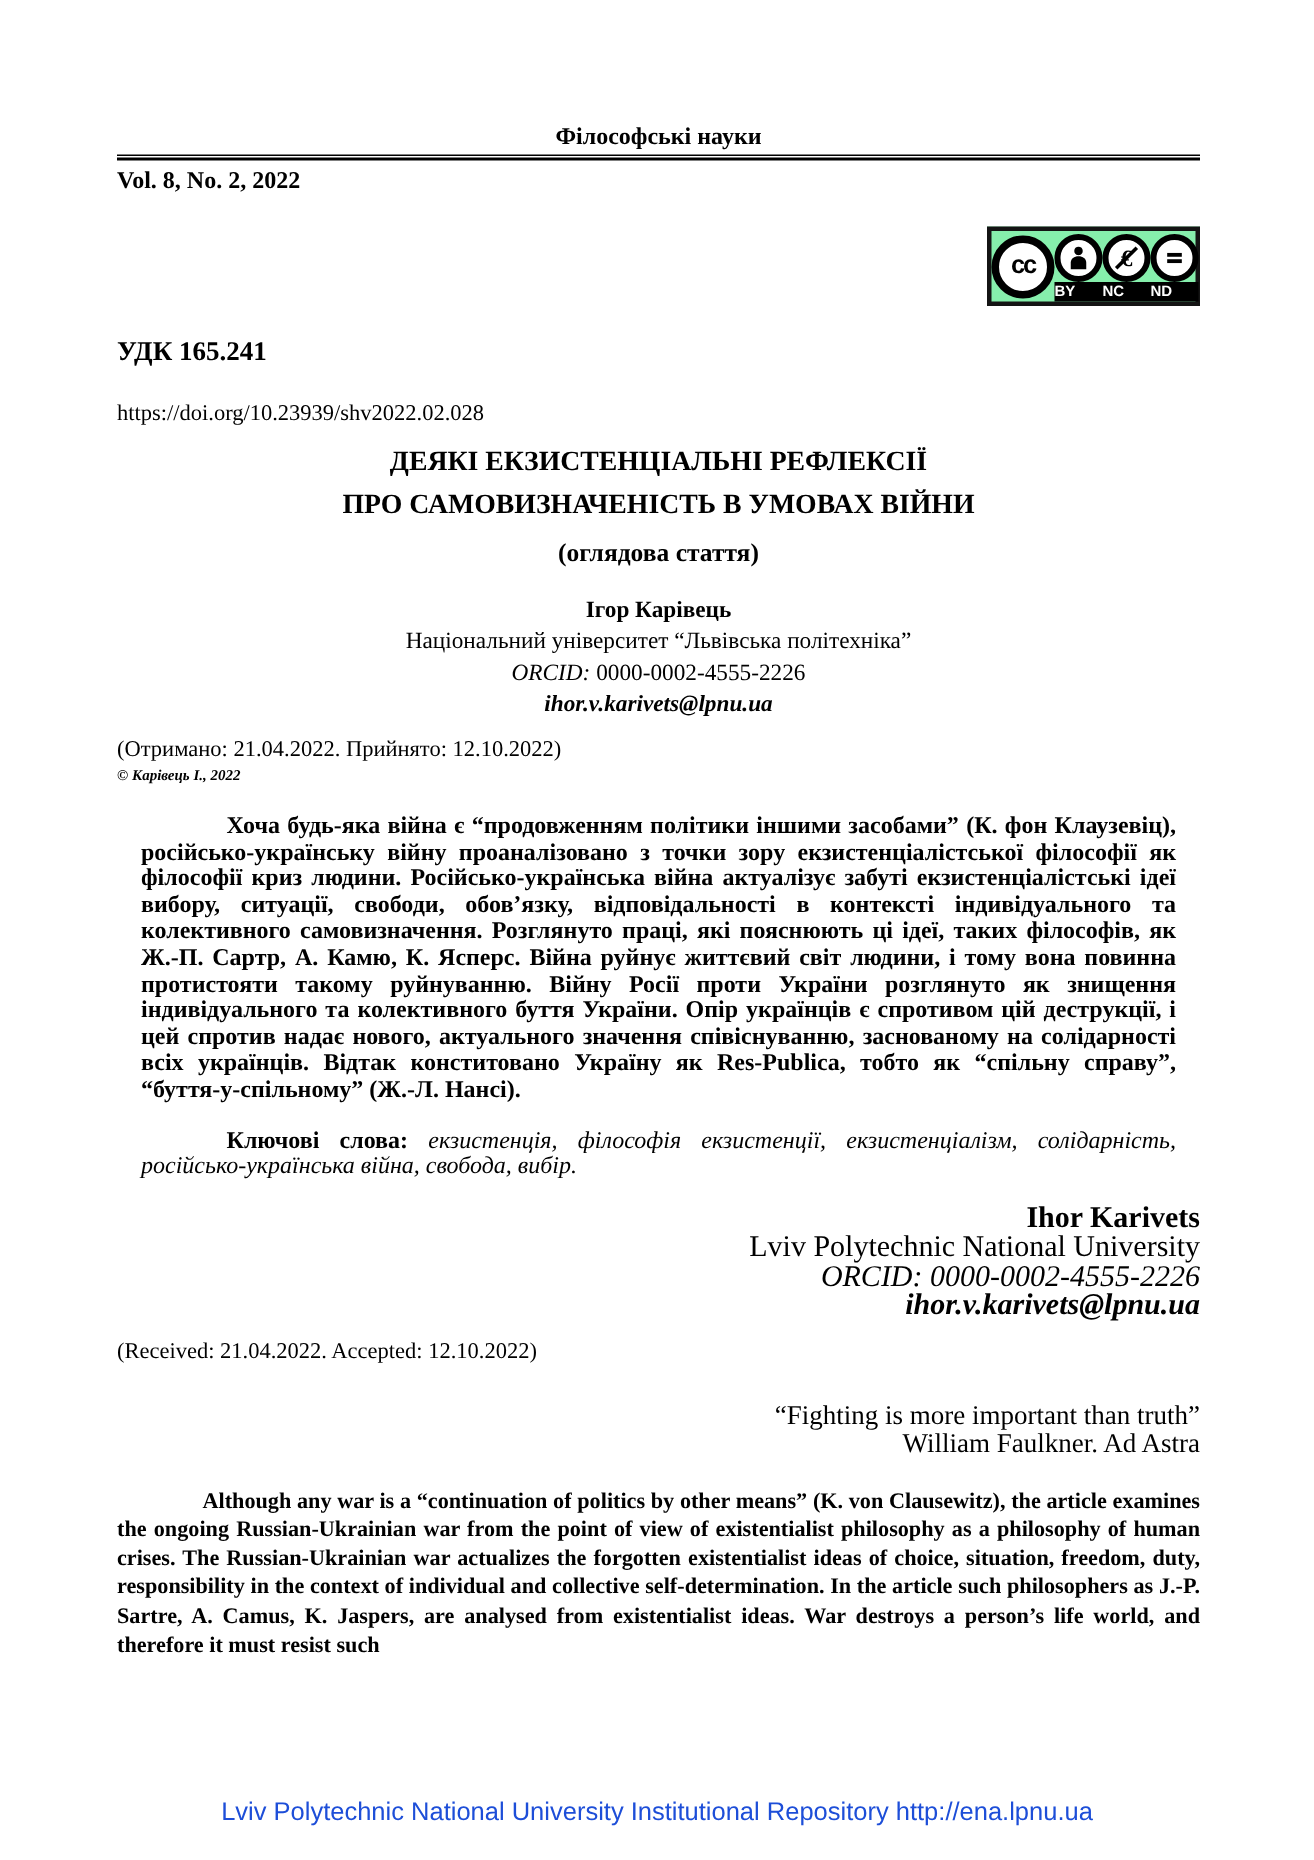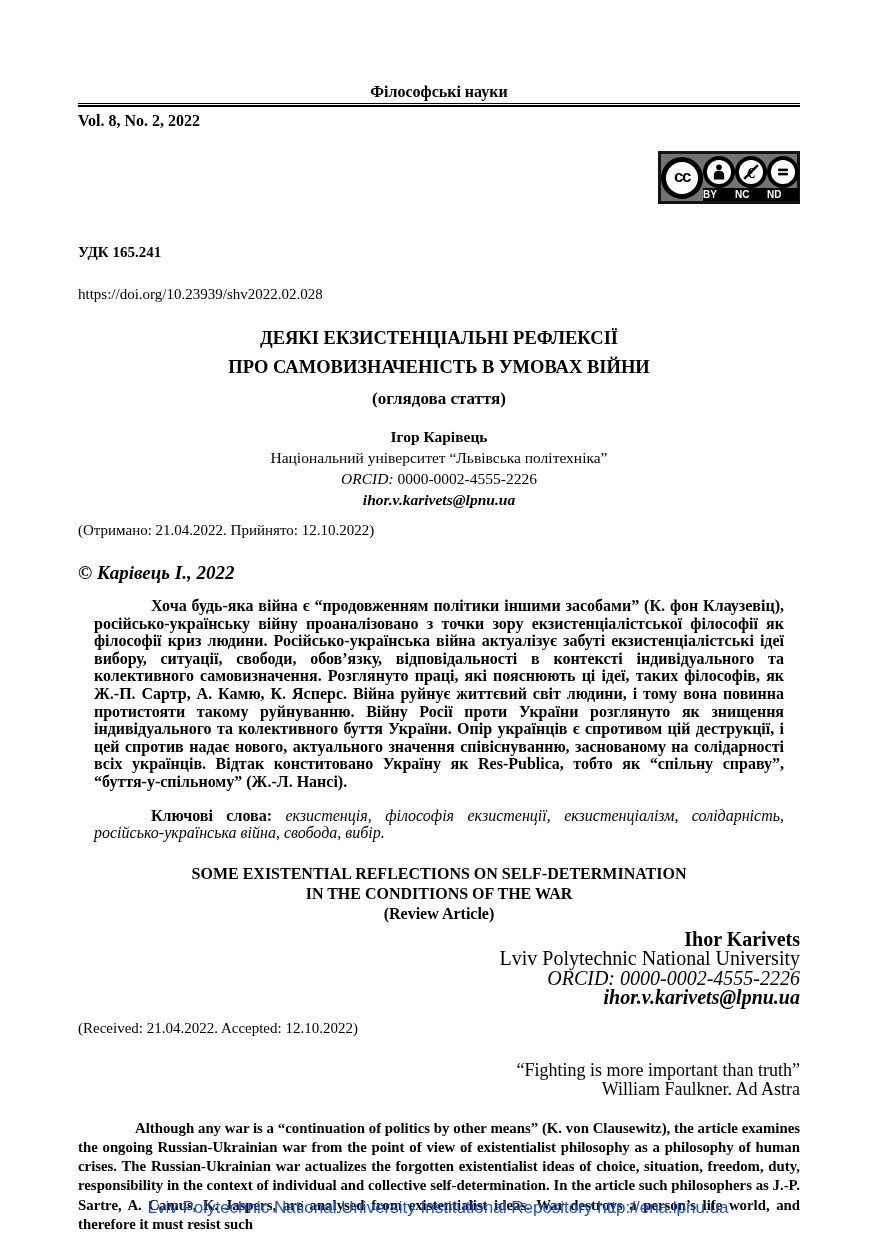--- a/index.html
+++ b/index.html
@@ -19,21 +19,21 @@
   }
   .header-rule{
     margin-top:3px;height:4px;box-sizing:border-box;
     border-top:1px solid #000;border-bottom:2px solid #000;
   }
   .vol-line{margin-top:5px;font-weight:bold;font-size:16px;line-height:17px;}
   
   .badge-row{margin-top:22px;display:flex;justify-content:flex-end;}
   .cc-badge{
     width:142px;height:53px;box-sizing:border-box;
-    background:#737373;border:3px solid #141414;
+    background:#86efac;border:3px solid #141414;
     display:flex;align-items:stretch;
   }
   .cc-left{width:50px;display:flex;align-items:center;justify-content:center;}
   .cc-circle{
     box-sizing:border-box;background:#fff;border-radius:50%;
     display:flex;align-items:center;justify-content:center;
     color:#000;
   }
   .cc-circle.big{width:42px;height:42px;border:5px solid #000;}
   .cc-circle.small{width:32px;height:32px;border:4px solid #000;}
@@ -45,32 +45,32 @@
   .cc-right{flex:1;display:flex;flex-direction:column;}
   .cc-icons{flex:1;display:flex;justify-content:space-around;align-items:center;padding-top:2px;}
   .cc-labels{
     height:15px;background:#000;display:flex;justify-content:space-around;align-items:center;
     color:#fff;font-family:"Liberation Sans","DejaVu Sans",sans-serif;
     font-size:10px;font-weight:bold;line-height:1;
   }
   .cc-labels span{width:32px;text-align:left;}
   .glyph-svg{display:block;}
   
-  .udc{margin-top:40px;font-weight:bold;font-size:15px;line-height:17px;}
+  .udc{margin-top:22px;font-weight:bold;font-size:18px;line-height:17px;}
   .doi{margin-top:26px;font-size:15px;line-height:15px;}
   .title-uk{
-    margin-top:22px;text-align:center;font-weight:bold;font-size:18.5px;line-height:29px;
+    margin-top:10px;text-align:center;font-weight:bold;font-size:18.5px;line-height:29px;
   }
   .subtitle-uk{text-align:center;font-size:17px;line-height:26px;margin-top:4px;font-weight:bold;}
   .author-block{margin-top:14px;text-align:center;font-size:15.5px;line-height:21px;}
   .author-name{font-weight:bold;}
   .it{font-style:italic;}
   .bi{font-style:italic;font-weight:bold;}
   .dates{margin-top:12px;font-size:15px;line-height:17px;}
-  .copyright{margin-top:25px;font-weight:bold;font-style:italic;font-size:19px;line-height:17px;}
+  .copyright{font-weight:bold;font-style:italic;font-size:10px;line-height:17px;}
   
   .abstract-uk{margin-top:16px;}
   .abstract-uk p{
     margin:16px;text-align:justify;text-indent:57px;
     font-weight:bold;font-size:16px;line-height:17.6px;
   }
   .abstract-uk .keywords{font-weight:normal;}
   .keywords .kw-label{font-weight:bold;font-style:normal;}
   .keywords .kw-body{font-style:italic;}
   .title-en{margin-top:22px;text-align:center;font-weight:bold;font-size:16px;line-height:20px;}
@@ -151,25 +151,20 @@
   </div>
 
   <div class="dates">(Отримано: 21.04.2022. Прийнято: 12.10.2022)</div>
   <div class="copyright">© Карівець І., 2022</div>
 
   <div class="abstract-uk">
     <p>Хоча будь-яка війна є “продовженням політики іншими засобами” (К. фон Клаузевіц), російсько-українську війну проаналізовано з точки зору екзистенціалістської філософії як філософії криз людини. Російсько-українська війна актуалізує забуті екзистенціалістські ідеї  вибору, ситуації, свободи, обов’язку, відповідальності в контексті індивідуального та колективного самовизначення. Розглянуто праці, які пояснюють ці ідеї, таких філософів, як Ж.-П. Сартр, А. Камю, К. Ясперс. Війна руйнує життєвий світ людини, і тому вона повинна протистояти такому руйнуванню. Війну Росії проти України розглянуто як знищення індивідуального та колективного буття України. Опір українців є спротивом цій деструкції, і цей спротив надає нового, актуального значення співіснуванню, заснованому на солідарності всіх українців. Відтак конститовано Україну як Res-Publica, тобто як “спільну справу”, “буття-у-спільному” (Ж.-Л. Нансі).</p>
     <p class="keywords"><span class="kw-label">Ключові слова:</span> <span class="kw-body">екзистенція, філософія екзистенції, екзистенціалізм, солідарність, російсько-українська війна, свобода, вибір.</span></p>
   </div>
 
-  <div class="title-en">
-    <div>SOME EXISTENTIAL REFLECTIONS ON SELF-DETERMINATION</div>
-    <div>IN THE CONDITIONS OF THE WAR</div>
-    <div>(Review Article)</div>
-  </div>
 
   <div class="author-block-en">
     <div class="author-name">Ihor Karivets</div>
     <div>Lviv Polytechnic National University</div>
     <div class="it">ORCID: 0000-0002-4555-2226</div>
     <div class="bi">ihor.v.karivets@lpnu.ua</div>
   </div>
 
   <div class="dates">(Received: 21.04.2022. Accepted: 12.10.2022)</div>
 

